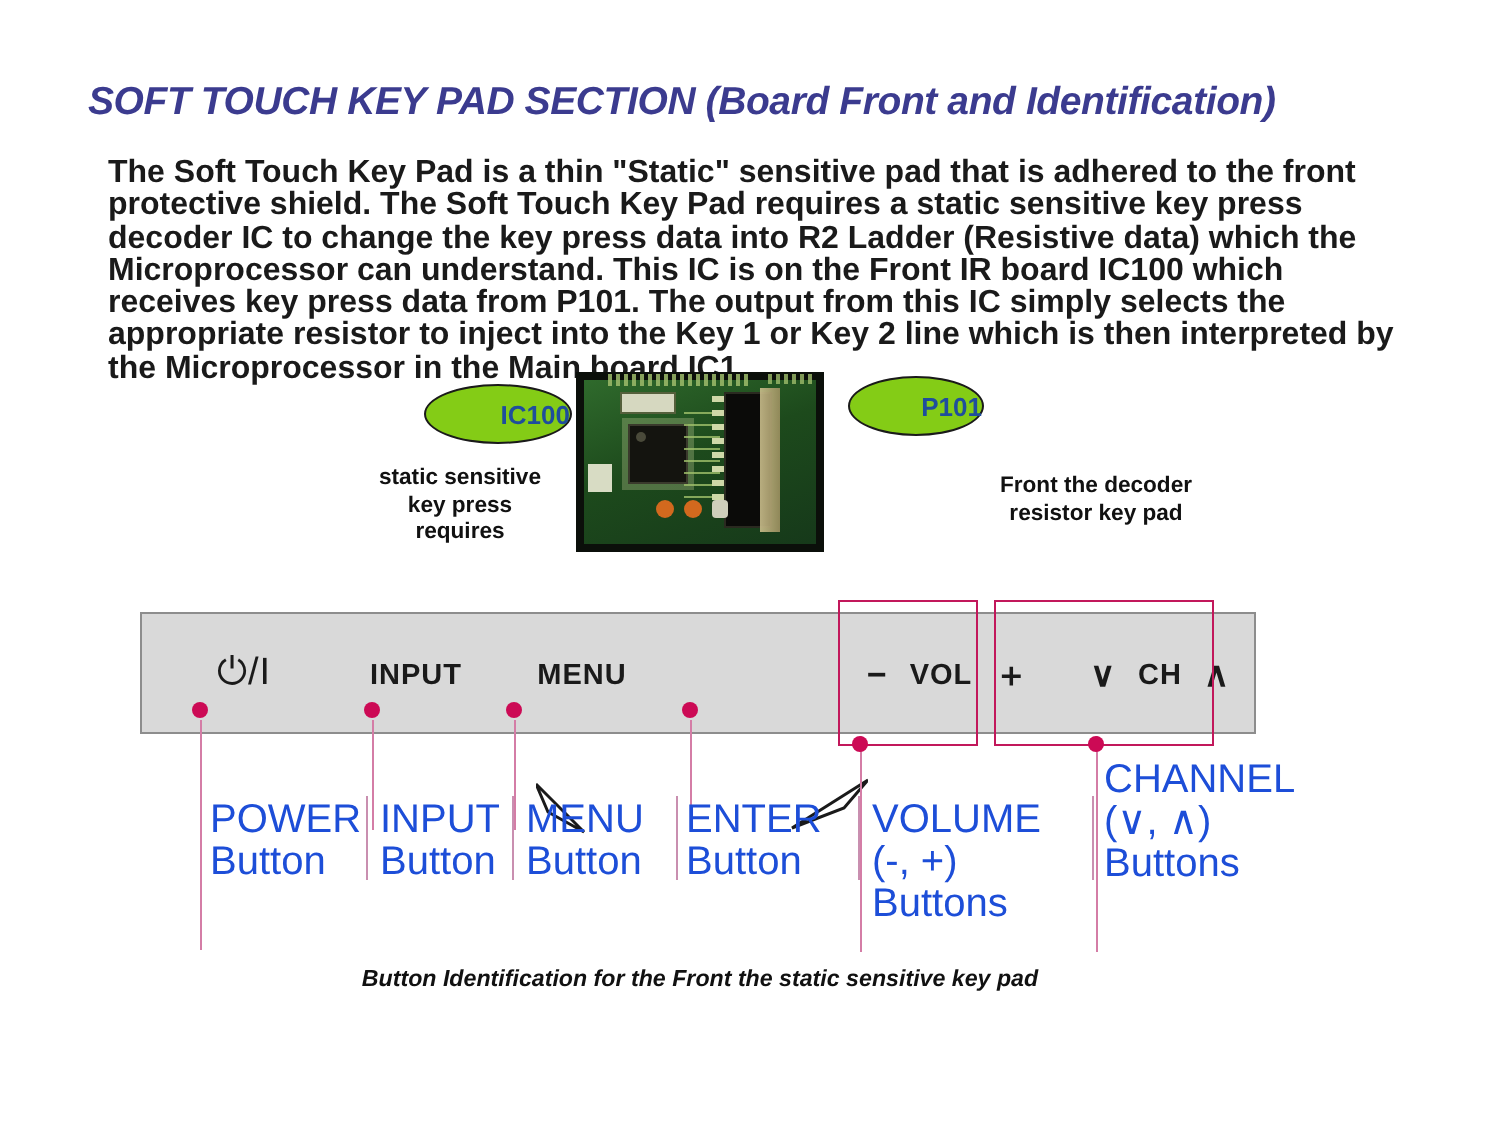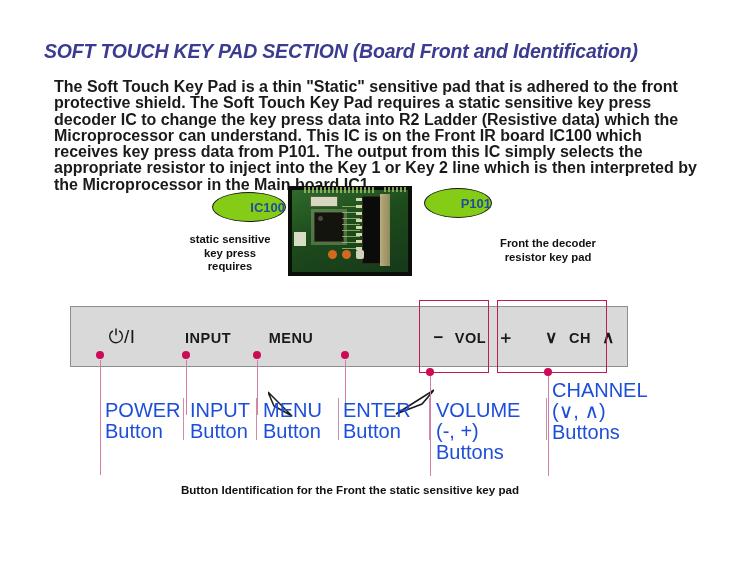--- a/index.html
+++ b/index.html
@@ -270,20 +270,21 @@
   
   .caption {
     position: absolute;
     left: 0;
     top: 483px;
     width: 700px;
     text-align: center;
     font-size: 11.6px;
     font-weight: bold;
     color: #111;
+    font-style: italic;
   }
 
   
   .footer { position: absolute; left: 0; top: 506px; width: 752px; height: 40px; }
 </style>
 </head>
 <body>
 
 <div class="page-title">SOFT TOUCH KEY PAD SECTION  (Board Front and Identification)</div>
 

